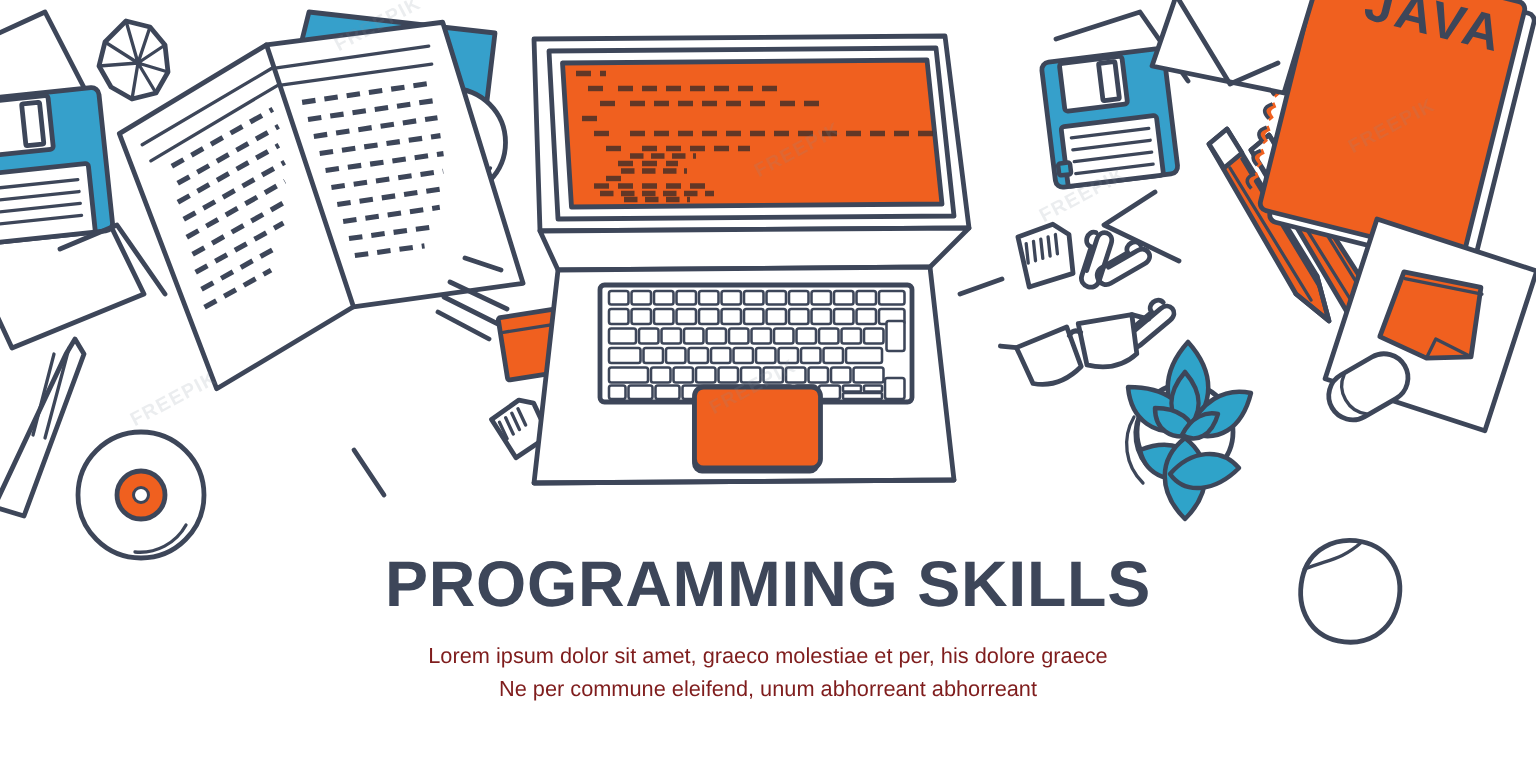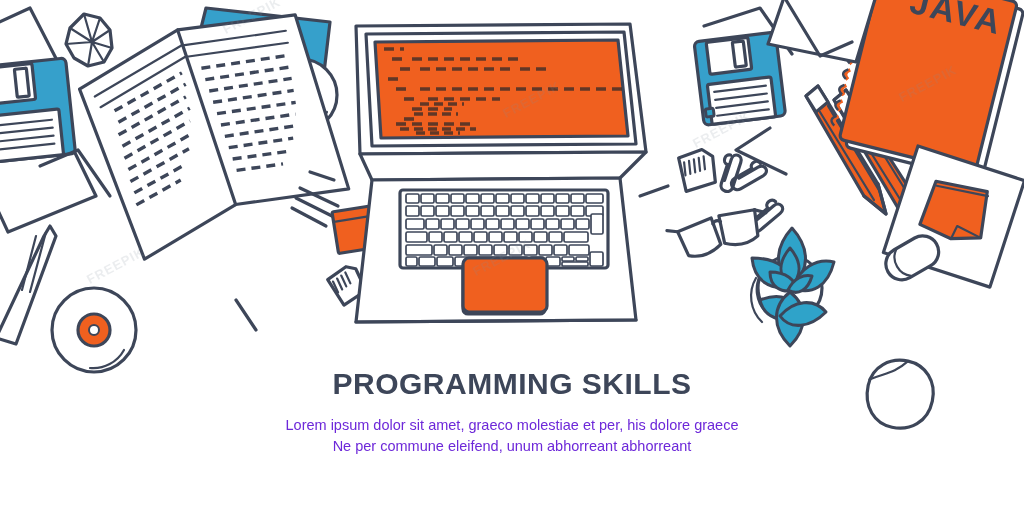--- a/index.html
+++ b/index.html
@@ -3,26 +3,26 @@
 <meta charset="utf-8">
 <title>Programming Skills Banner</title>
 <style>
   html,body{margin:0;padding:0;background:#fff;}
   body{width:1024px;height:512px;overflow:hidden;
        font-family:"Liberation Sans","DejaVu Sans",sans-serif;}
   #stage{position:relative;width:1024px;height:512px;background:#ffffff;overflow:hidden;}
   #art{position:absolute;left:0;top:0;width:1024px;height:512px;}
   .txtblock{position:absolute;left:0;top:368px;width:1024px;text-align:center;}
   #title{
-    font-size:30px;font-weight:bold;letter-spacing:0.5px;
+    font-size:43px;font-weight:bold;letter-spacing:0.5px;
     color:#3d4659;line-height:1.05;margin:0;
     font-family:"Liberation Sans","DejaVu Sans",sans-serif;
   }
   #sub1,#sub2{
-    font-size:14.5px;color:#6d28d9;margin:0;line-height:1.5;
+    font-size:14.5px;color:#7f1d1d;margin:0;line-height:1.5;
     font-family:"Liberation Sans","DejaVu Sans",sans-serif;
   }
   #sub1{margin-top:15px;}
   .wm{position:absolute;color:rgba(130,140,155,.16);font-size:13px;
       font-weight:bold;letter-spacing:1px;pointer-events:none;
       font-family:"Liberation Sans",sans-serif;}
 </style>
 </head>
 <body>
 

